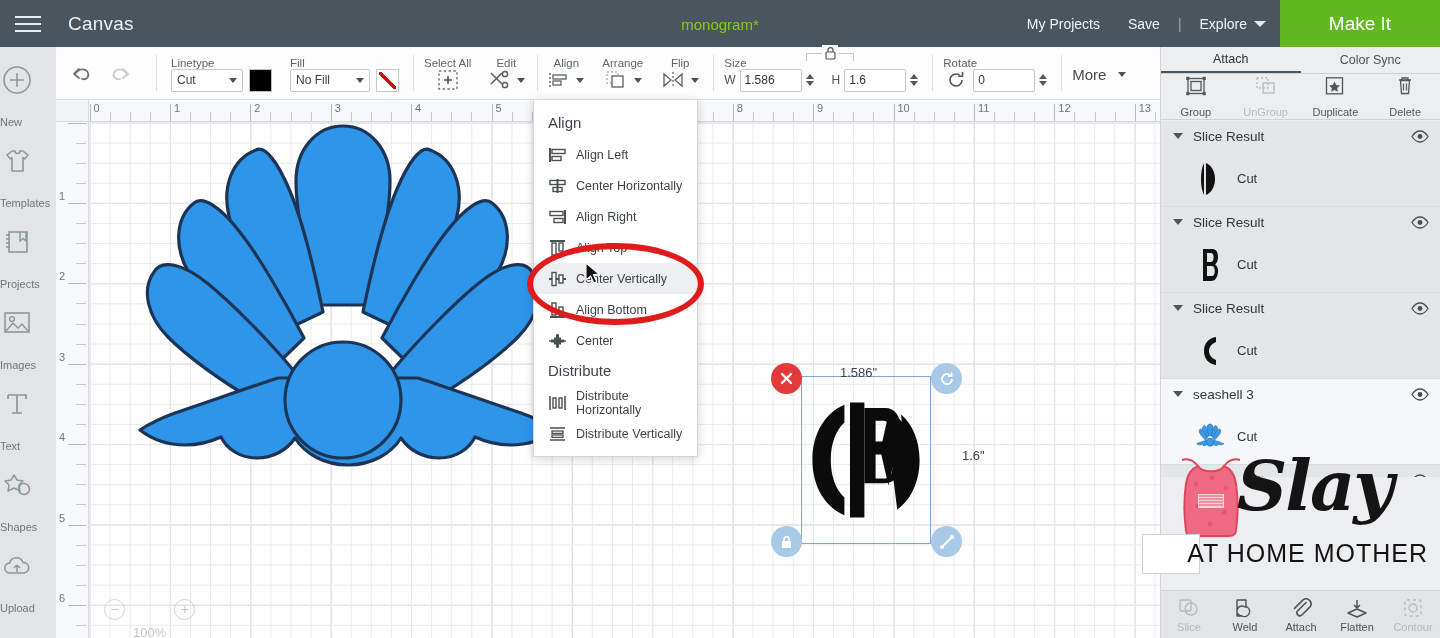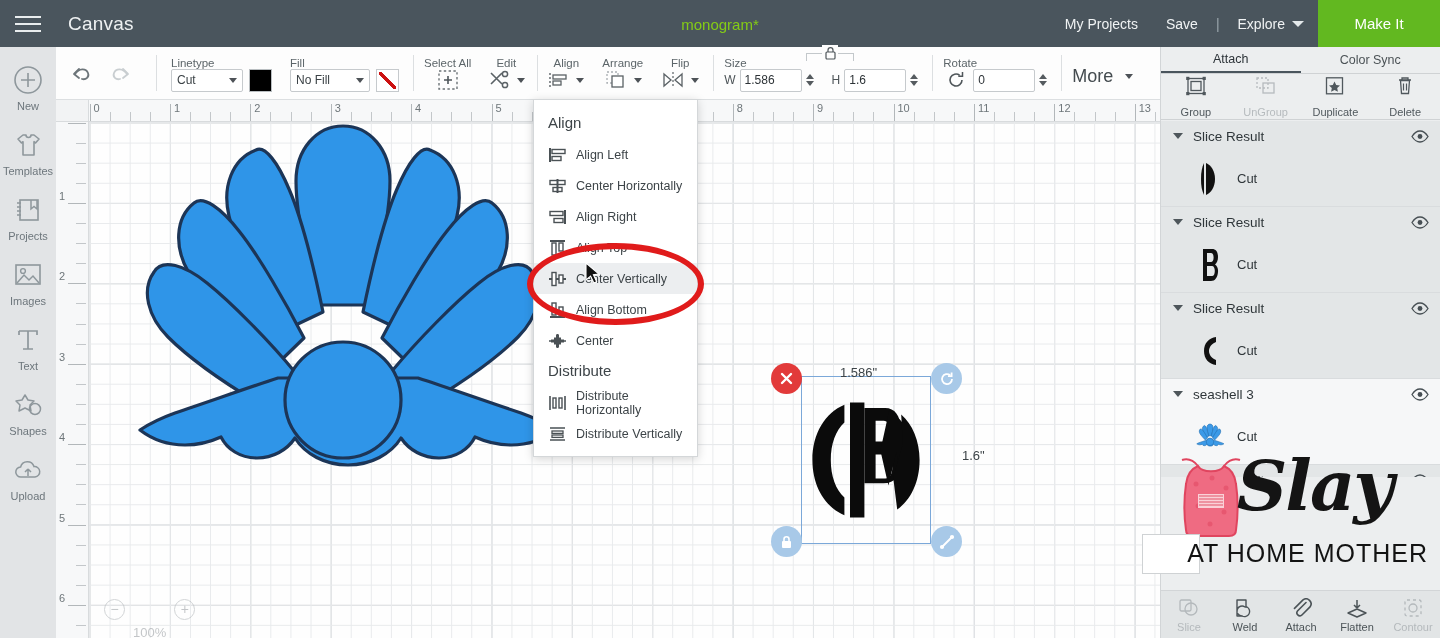--- a/index.html
+++ b/index.html
@@ -26,32 +26,32 @@
   }
   .topbar-right {
     position: absolute; right: 0; top: 0; height: 47px;
     display: flex; align-items: center; gap: 0;
   }
   .tb-link { font-size: 14px; color: #f0f3f4; padding: 0 14px; cursor: pointer; white-space: nowrap; }
   .tb-sep { color: #9aa6ad; font-size: 14px; padding: 0 4px; }
   .tb-explore { display: flex; align-items: center; gap: 7px; padding: 0 14px; cursor: pointer; font-size: 14px; color: #f0f3f4; }
   .chev { width: 0; height: 0; border-left: 6px solid transparent; border-right: 6px solid transparent; border-top: 6px solid #e4e9eb; }
   .makeit {
-    background: #62b820; color: #fff; font-size: 15px;
-    height: 47px; width: 122px; display: flex; align-items: center; justify-content: center;
+    background: #62b820; color: #fff; font-size: 19px;
+    height: 47px; width: 160px; display: flex; align-items: center; justify-content: center;
     cursor: pointer; border: none;
   }
 
   
   .leftrail {
     position: absolute; left: 0; top: 47px; width: 56px; height: 591px;
     background: #e2e4e6; display: flex; flex-direction: column; align-items: center;
     padding-top: 16px; gap: 16px;
   }
-  .rail-item { width: 56px; display: flex; flex-direction: column; align-items: center; gap: 3px; cursor: pointer; }
+  .rail-item { width: 56px; display: flex; flex-direction: column; gap: 19px; cursor: pointer; }
   .rail-ico { width: 34px; height: 34px; display: flex; align-items: center; justify-content: center; color: #8e979c; }
   .rail-lbl { font-size: 11px; color: #6d767c; }
 
   
   .toolbar {
     position: absolute; left: 56px; top: 47px; width: 1104px; height: 53px;
     background: #fdfdfd; border-bottom: 1px solid #dcdfe1;
     display: flex; align-items: flex-start;
   }
   .tb-group { position: relative; height: 53px; display: flex; flex-direction: column; }
@@ -86,21 +86,21 @@
     font-size: 12px; color: #2d3337; padding: 0 4px; font-family: "Liberation Sans", sans-serif;
   }
   .spinner { display: flex; flex-direction: column; gap: 2px; cursor: pointer; }
   .spinner i { width: 0; height: 0; border-left: 4px solid transparent; border-right: 4px solid transparent; }
   .spinner i.up { border-bottom: 5px solid #555b5f; }
   .spinner i.down { border-top: 5px solid #555b5f; }
   .lock-wrap { position: absolute; left: 82px; top: -2px; width: 48px; height: 16px; }
   .lock-bracket { position: absolute; left: 0; top: 8px; width: 48px; height: 8px; border: 1px solid #c3c8cb; border-bottom: none; }
   .lock-ico { position: absolute; left: 16px; top: 0; width: 16px; height: 16px; background: #fdfdfd; display: flex; align-items: center; justify-content: center; color: #4f565a; }
 
-  .more-btn { display: flex; align-items: center; gap: 6px; font-size: 18px; color: #444b4f; cursor: pointer; margin-top: 19px; }
+  .more-btn { display: flex; align-items: center; gap: 6px; font-size: 15px; color: #444b4f; cursor: pointer; margin-top: 19px; }
 
   
   .canvaswrap { position: absolute; left: 56px; top: 100px; width: 1104px; height: 538px; background: #fff; overflow: hidden; }
   .ruler-h {
     position: absolute; left: 0; top: 0; width: 1104px; height: 22px;
     background: #f7f8f9; border-bottom: 1px solid #d8dbdd; z-index: 6;
   }
   .ruler-v {
     position: absolute; left: 0; top: 0; width: 33px; height: 538px;
     background: #f7f8f9; border-right: 1px solid #d8dbdd; z-index: 5;

